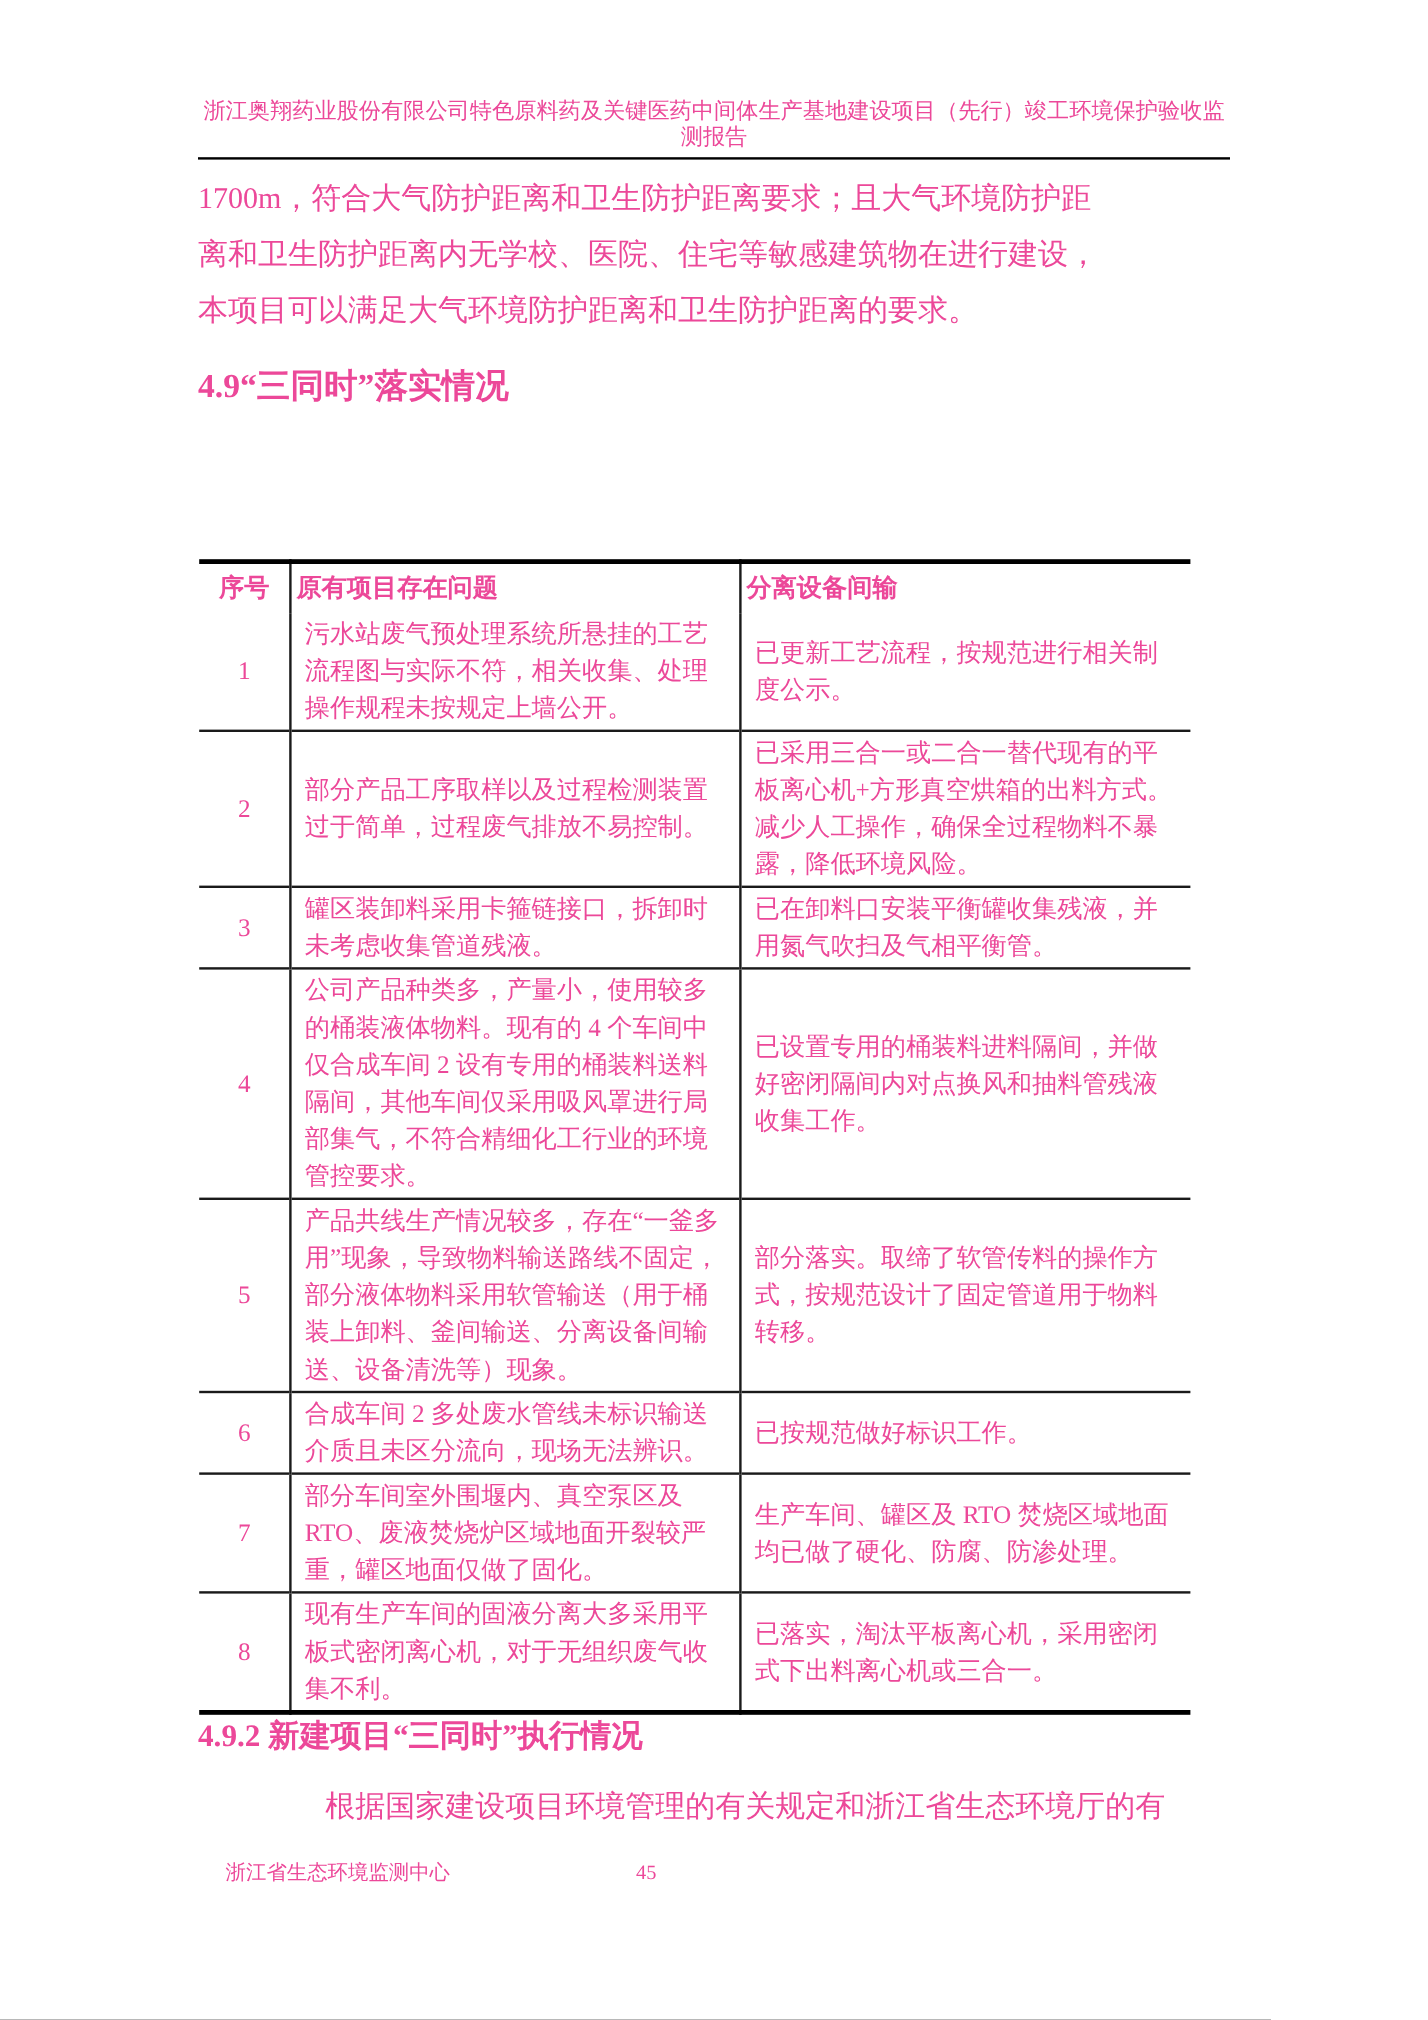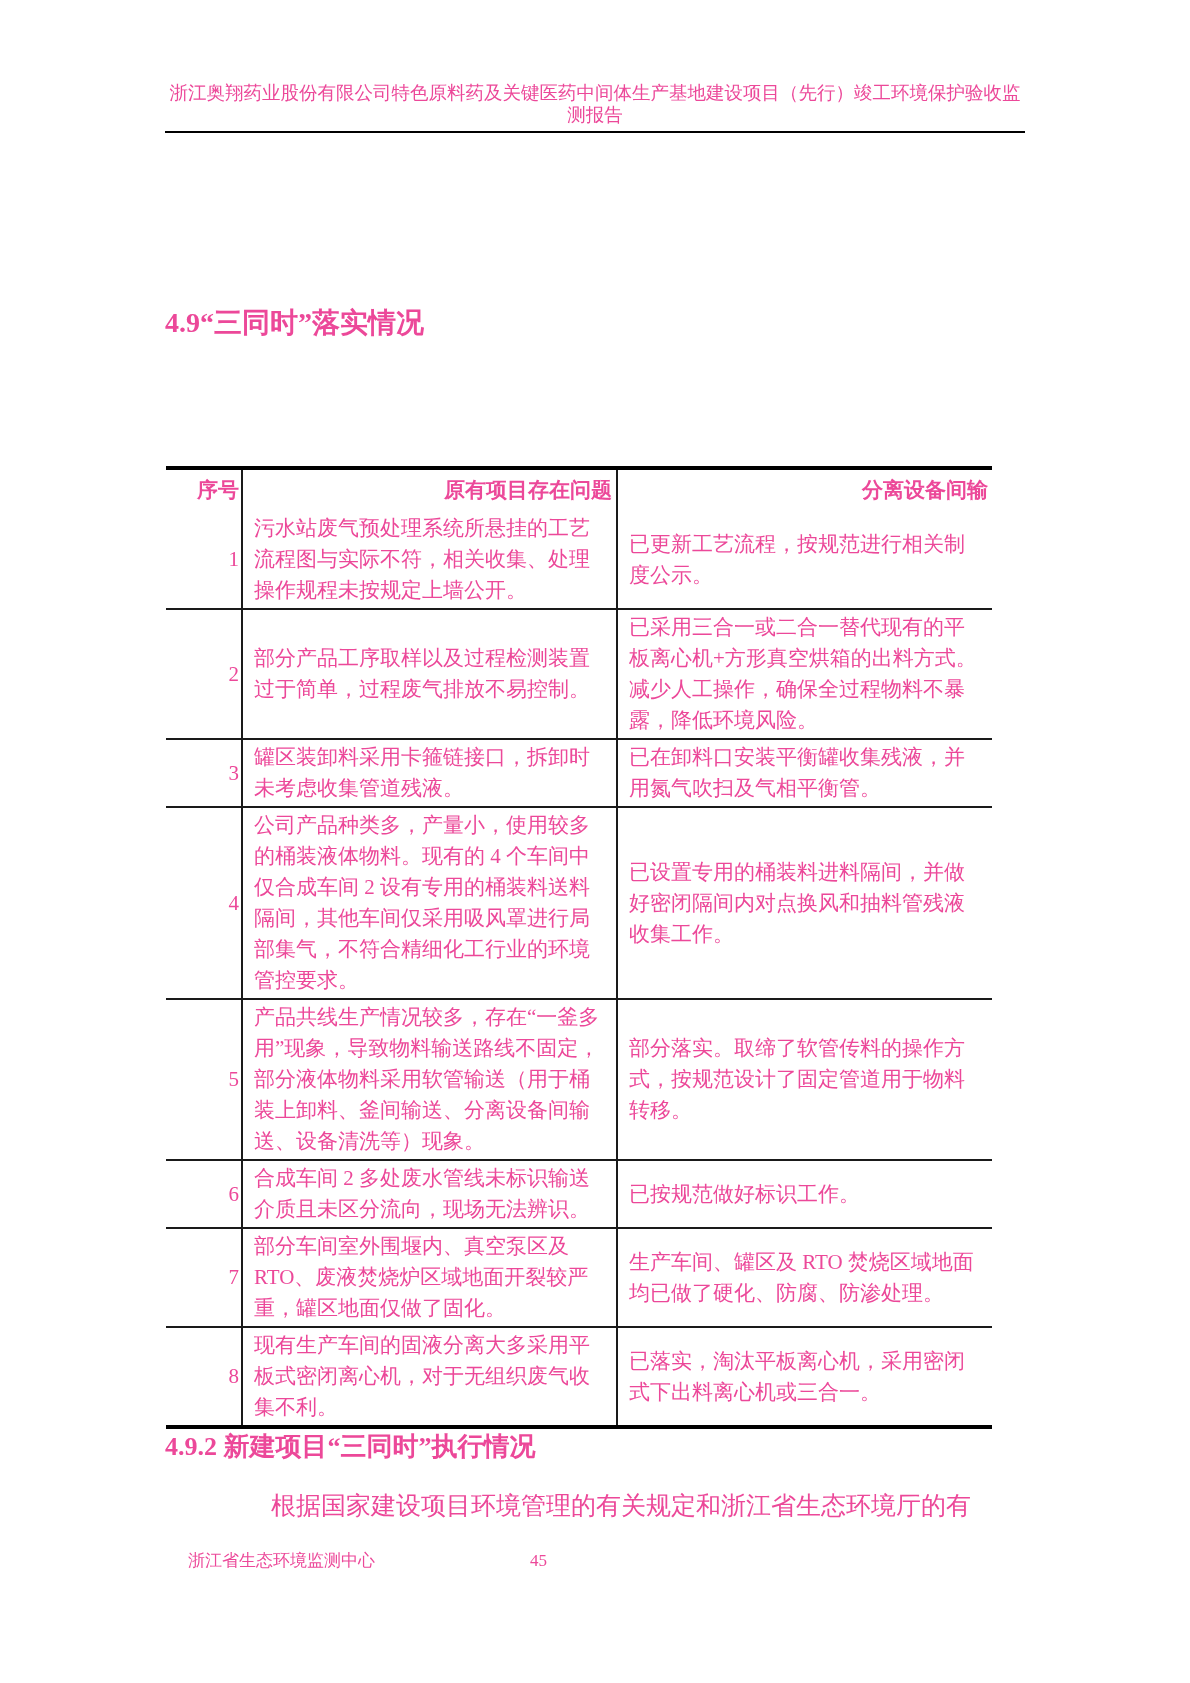--- a/index.html
+++ b/index.html
@@ -39,25 +39,25 @@
   
   .tbl-wrap{position:absolute;top:466px;left:166px;width:802px;}
   table.remediation{
     width:802px;border-collapse:collapse;table-layout:fixed;
     border-top:4px solid #000;border-bottom:4px solid #000;
     font-size:21px;line-height:31px;
   }
   table.remediation tr{border-bottom:2px solid #1a1a1a;}
   table.remediation tr:last-child{border-bottom:none;}
   table.remediation th{
-    font-size:21px;font-weight:bold;text-align:right;
+    font-size:21px;font-weight:bold;text-align:left;
     padding:5px 4px;vertical-align:middle;
   }
   table.remediation td{vertical-align:middle;padding:2px 8px 2px 11px;}
-  table.remediation .c1{width:71px;text-align:right;padding:2px 2px;}
+  table.remediation .c1{width:71px;text-align:center;padding:2px 2px;}
   table.remediation .c2{width:365px;border-left:2px solid #1a1a1a;}
   table.remediation .c3{width:366px;border-left:2px solid #1a1a1a;}
   .h-492{
     position:absolute;top:1428px;left:165px;width:862px;
     font-size:26px;font-weight:bold;line-height:38px;
   }
   .para2{
     position:absolute;top:1482px;left:165px;width:862px;
     font-size:25px;line-height:47px;text-indent:2em;text-align:center;
   }
@@ -65,20 +65,23 @@
   .footer-page{position:absolute;top:1550px;left:530px;font-size:17px;line-height:22px;}
 </style>
 </head>
 <body>
 
 <div class="page">
 
   <div class="doc-header pre">浙江奥翔药业股份有限公司特色原料药及关键医药中间体生产基地建设项目（先行）竣工环境保护验收监
 测报告</div>
 
+  <div class="para1 pre">1700m，符合大气防护距离和卫生防护距离要求；且大气环境防护距
+离和卫生防护距离内无学校、医院、住宅等敏感建筑物在进行建设，
+本项目可以满足大气环境防护距离和卫生防护距离的要求。</div>
 
   <div class="h-49">4.9“三同时”落实情况</div>
 
 
 
   <div class="tbl-wrap">
     <table class="remediation">
       <thead>
         <tr>
           <th class="c1">序号</th>

